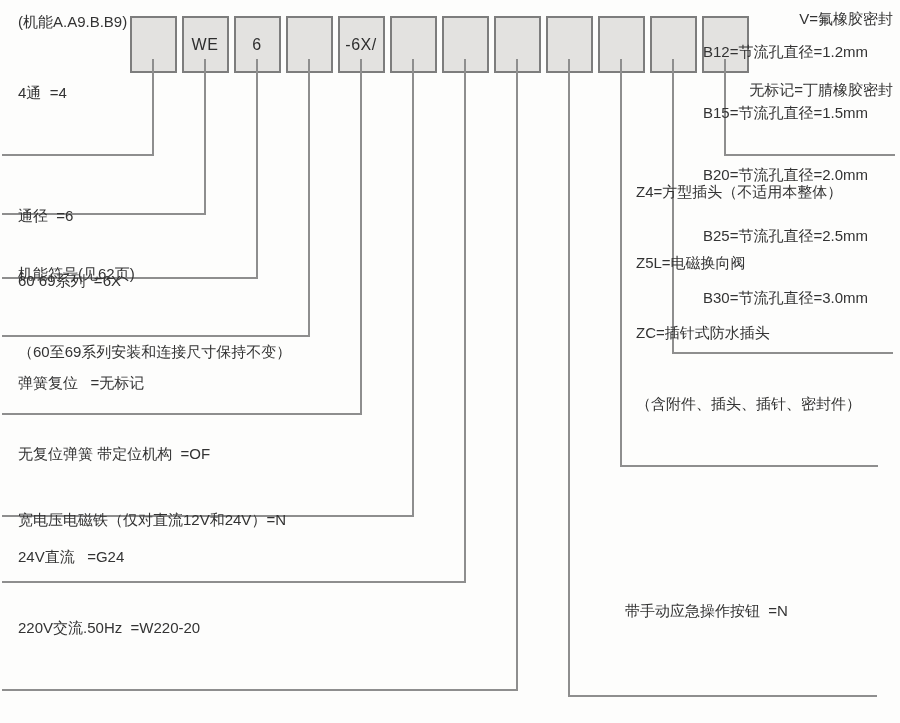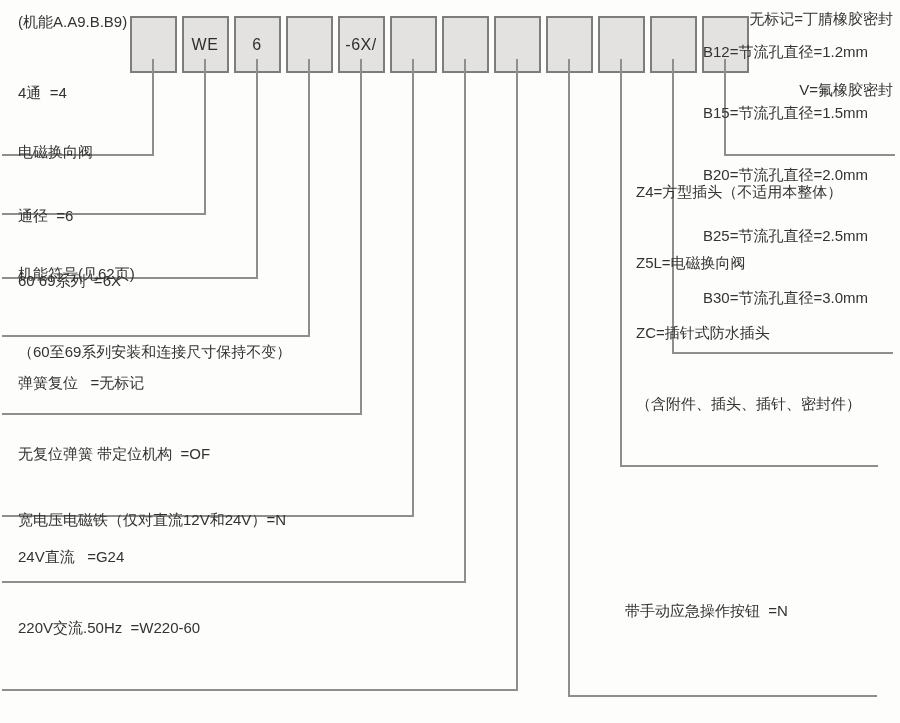--- a/index.html
+++ b/index.html
@@ -92,43 +92,40 @@
   <div class="rule" style="left:568px;top:695px;width:309px"></div>
   <div class="rule" style="left:620px;top:465px;width:258px"></div>
   <div class="rule" style="left:672px;top:352px;width:221px"></div>
   <div class="rule" style="left:724px;top:154px;width:171px"></div>
 
   <div class="grp" style="left:18px;bottom:572px">
     
     <div>(机能A.A9.B.B9)</div>
     <div>4通  =4</div>
   </div>
-  <div class="grp" style="left:18px;bottom:513px">
-    <div>电磁换向阀</div>
-  </div>
   <div class="grp" style="left:18px;bottom:449px">
     <div>通径  =6</div>
   </div>
   <div class="grp" style="left:18px;bottom:391px">
     <div>机能符号(见62页)</div>
   </div>
   <div class="grp" style="left:18px;bottom:313px">
     <div>60 69系列  =6X</div>
     <div>（60至69系列安装和连接尺寸保持不变）</div>
   </div>
   <div class="grp" style="left:18px;bottom:211px">
     <div>弹簧复位   =无标记</div>
     <div>无复位弹簧 带定位机构  =OF</div>
   </div>
   <div class="grp" style="left:18px;bottom:145px">
     <div>宽电压电磁铁（仅对直流12V和24V）=N</div>
   </div>
   <div class="grp" style="left:18px;bottom:37px">
     <div>24V直流   =G24</div>
-    <div>220V交流.50Hz  =W220-60</div>
+    <div>220V交流.50Hz  =W220-20</div>
   </div>
 
   <div class="grp" style="left:625px;bottom:54px">
     <div>带手动应急操作按钮  =N</div>
   </div>
   <div class="grp" style="left:636px;bottom:261px">
     <div>Z4=方型插头（不适用本整体）</div>
     <div>Z5L=电磁换向阀</div>
     <div>ZC=插针式防水插头</div>
     <div>（含附件、插头、插针、密封件）</div>
@@ -137,17 +134,17 @@
     
     
     <div>B10=节流孔直径=1.0mm</div>
     <div>B12=节流孔直径=1.2mm</div>
     <div>B15=节流孔直径=1.5mm</div>
     <div>B20=节流孔直径=2.0mm</div>
     <div>B25=节流孔直径=2.5mm</div>
     <div>B30=节流孔直径=3.0mm</div>
   </div>
   <div class="grp right" style="right:7px;bottom:575px">
+    <div>V=氟橡胶密封</div>
     <div>无标记=丁腈橡胶密封</div>
-    <div>V=氟橡胶密封</div>
   </div>
 
 </div>
 
 </body></html>

